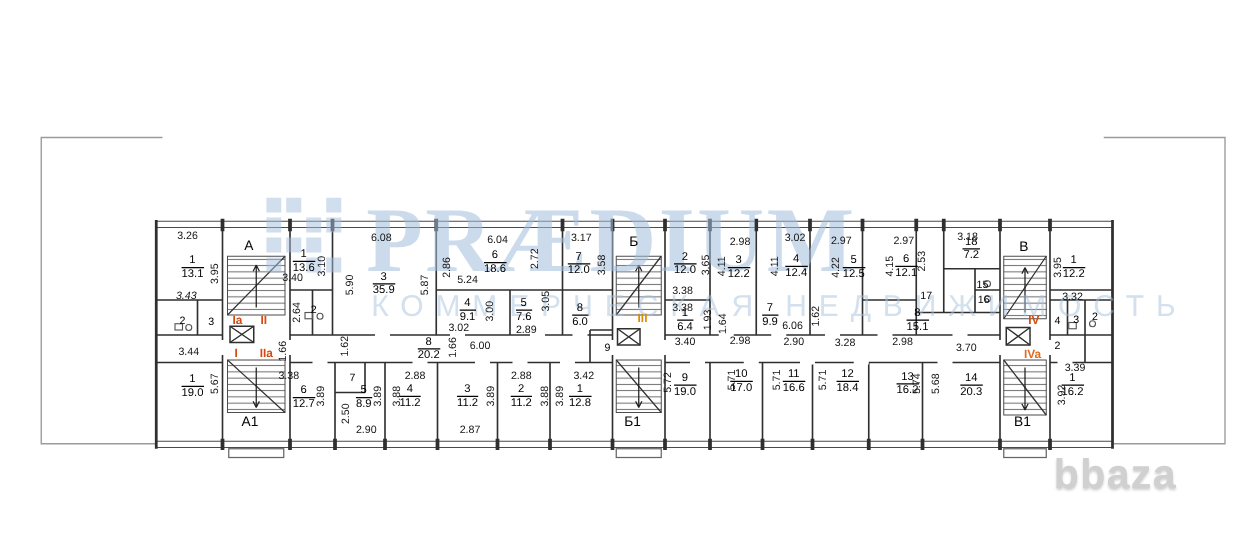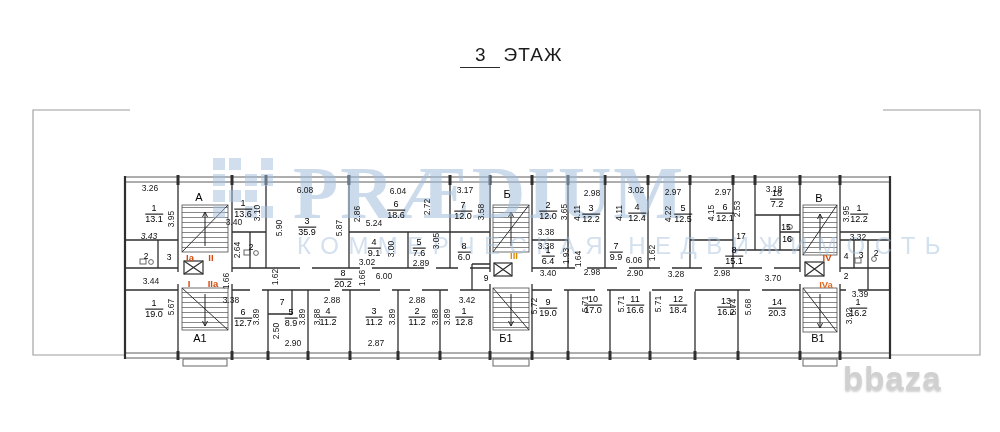--- a/index.html
+++ b/index.html
@@ -146,23 +146,20 @@
           <rect x="32" y="48" width="12" height="12"></rect>
           <rect x="48" y="48" width="12" height="12"></rect>
       </g>
     </svg>
     <div>
       <div class="wm-brand">PRÆDIUM</div>
       <div class="wm-sub">КОММЕРЧЕСКАЯ НЕДВИЖИМОСТЬ</div>
     </div>
   </div>
 
-  <div id="title">
-    <span class="num">3</span><span>ЭТАЖ</span>
-  </div>
 
   <div id="labels">
       <div class="room-label" style="left: 154px; top: 214px;">
         <span class="num">1</span>
         <span class="area">13.1</span>
       </div>
       <div class="room-label" style="left: 154px; top: 309px;">
         <span class="num">1</span>
         <span class="area">19.0</span>
       </div>

